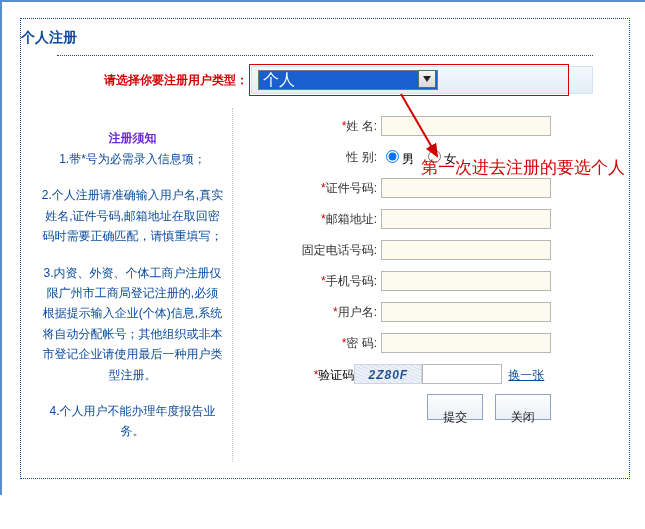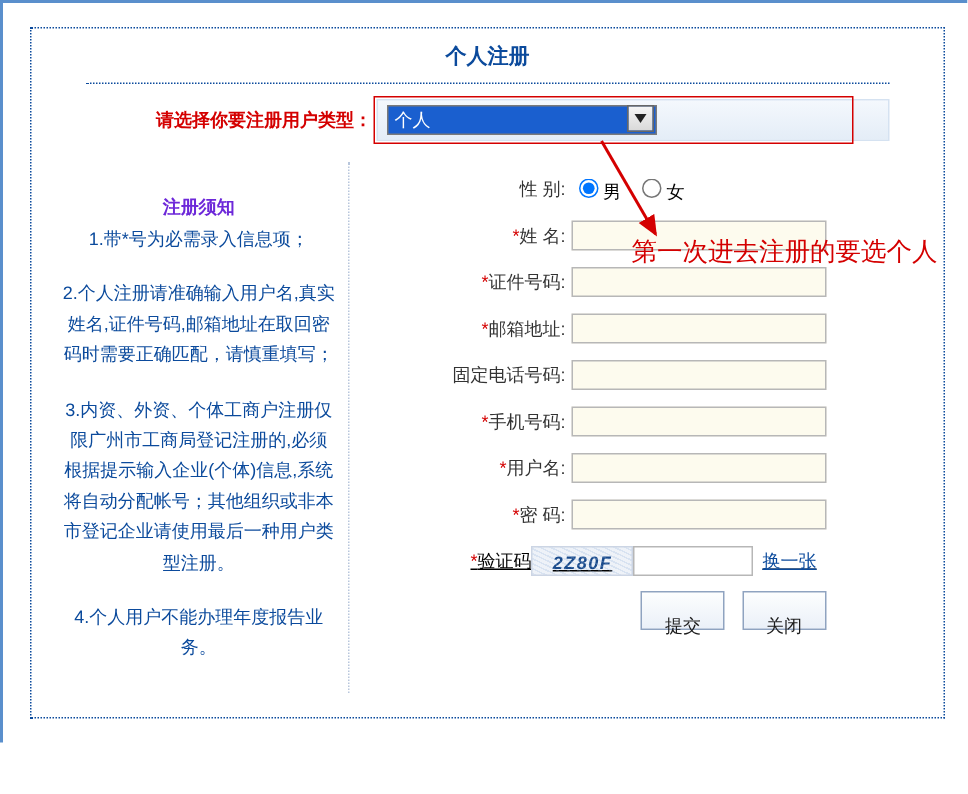--- a/index.html
+++ b/index.html
@@ -19,21 +19,20 @@
     padding: 4px;
     background: #fff;
   }
   .card {
     margin: 12px 14px 12px 14px;
     border: 1px dotted #0b4a9c;
     background: #fff;
     width: 610px;
   }
   .title-row {
-    text-align: center;
     padding: 10px 0 8px 0;
   }
   .title {
     color: #0b4a9c;
     font-weight: bold;
     font-size: 14px;
   }
   .hr-dots {
     border: none;
     border-top: 1px dotted #0b4a9c;
@@ -61,21 +60,21 @@
     left: 6px;
     top: 3px;
     width: 180px;
     height: 20px;
     background: #1a5fcf;
     border: 1px solid #7a7a7a;
     color: #fff;
     line-height: 18px;
     padding-left: 4px;
     font-family: inherit;
-    font-size: 12px;
+    font-size: 16px;
   }
   .sel-btn {
     position: absolute;
     left: 166px;
     top: 3px;
     width: 18px;
     height: 18px;
     background: linear-gradient(#f5f5f5,#d9d9d9);
     border: 1px solid #666;
     text-align: center;
@@ -124,25 +123,24 @@
     height: 20px;
     border: 1px solid #b7b7b7;
     background: #fdfbee;
     font-family: inherit;
     font-size: 12px;
     padding: 0 2px;
   }
   .radio-group label { margin-right: 6px; }
   .captcha-row {
     display: flex;
-    align-items: center;
+    align-items: flex-end;
     justify-content: center;
     margin-top: 8px;
     gap: 0;
-    text-decoration: underline;
   }
   .captcha-img {
     display: inline-block;
     width: 68px;
     height: 20px;
     background: #eef2f8;
     border: 1px solid #ccd5e4;
     font-family: "Arial Black", Arial, sans-serif;
     font-weight: bold;
     font-style: italic;
@@ -232,30 +230,30 @@
       <p class="notice-title">注册须知</p>
       <p class="notice">1.带*号为必需录入信息项；</p>
       <p class="notice">2.个人注册请准确输入用户名,真实姓名,证件号码,邮箱地址在取回密码时需要正确匹配，请慎重填写；</p>
       <p class="notice">3.内资、外资、个体工商户注册仅限广州市工商局登记注册的,必须根据提示输入企业(个体)信息,系统将自动分配帐号；其他组织或非本市登记企业请使用最后一种用户类型注册。</p>
       <p class="notice">4.个人用户不能办理年度报告业务。</p>
     </div>
 
     <div class="form-col">
 
       <div class="frow">
+        <div class="flabel"><span class="req">*</span><span>姓 名:</span></div>
+        <input class="finput" type="text" style="">
+      </div>
+
+      <div class="frow">
         <div class="flabel"><span>性 别:</span></div>
         <div class="radio-group">
           <label><input type="radio" name="g" checked="" style=""><span>男</span></label>
           <label><input type="radio" name="g" style=""><span>女</span></label>
         </div>
-      </div>
-
-      <div class="frow">
-        <div class="flabel"><span class="req">*</span><span>姓 名:</span></div>
-        <input class="finput" type="text" style="">
       </div>
 
       <div class="frow">
         <div class="flabel"><span class="req">*</span><span>证件号码:</span></div>
         <input class="finput" type="text" style="">
       </div>
 
       <div class="frow">
         <div class="flabel"><span class="req">*</span><span>邮箱地址:</span></div>
         <input class="finput" type="text" style="">

